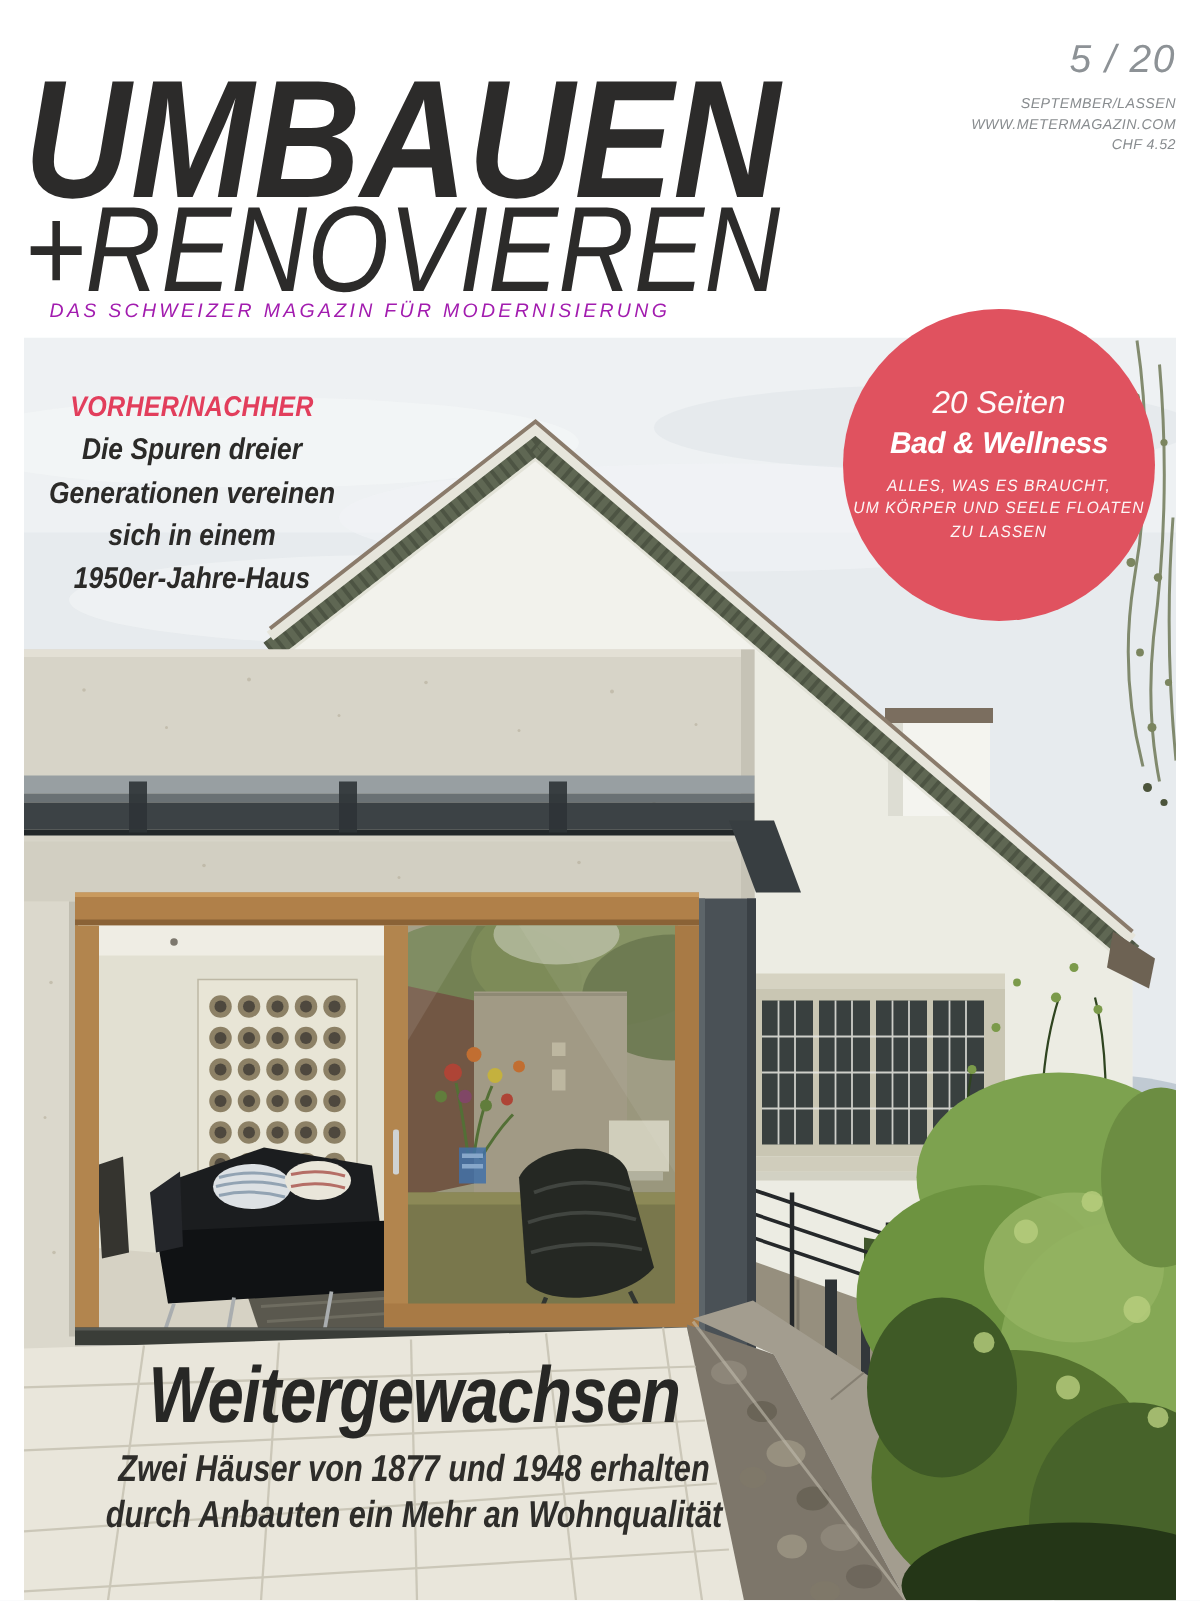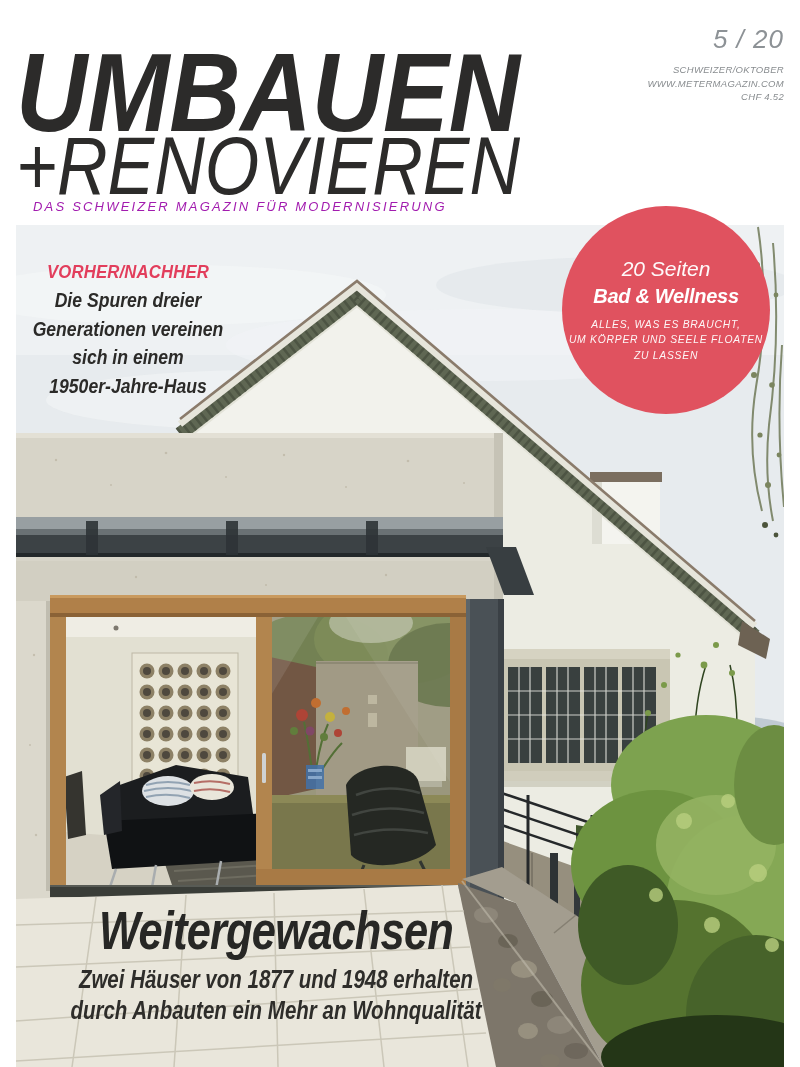--- a/index.html
+++ b/index.html
@@ -51,21 +51,21 @@
 
   <svg class="masthead-svg" viewBox="0 0 520 150">
     <text x="0" y="85" font-size="112" font-weight="900" textLength="504" lengthAdjust="spacingAndGlyphs">UMBAUEN</text>
     <text x="0" y="148" font-size="81" font-weight="400" textLength="504" lengthAdjust="spacingAndGlyphs">+RENOVIEREN</text>
   </svg>
   <div class="tagline">DAS SCHWEIZER MAGAZIN FÜR MODERNISIERUNG</div>
 
   <div class="issue">
     <div class="num">5 / 20</div>
     <div class="meta">
-      <div>SCHWEIZER/OKTOBER</div>
+      <div>SEPTEMBER/LASSEN</div>
       <div>WWW.METERMAGAZIN.COM</div>
       <div>CHF 4.52</div>
     </div>
   </div>
 
   <div class="photo">
     <svg width="768" height="842" viewBox="0 0 768 842">
       <defs>
         <clipPath id="clipInterior">
             <rect x="36" y="392" width="204" height="272"></rect>

